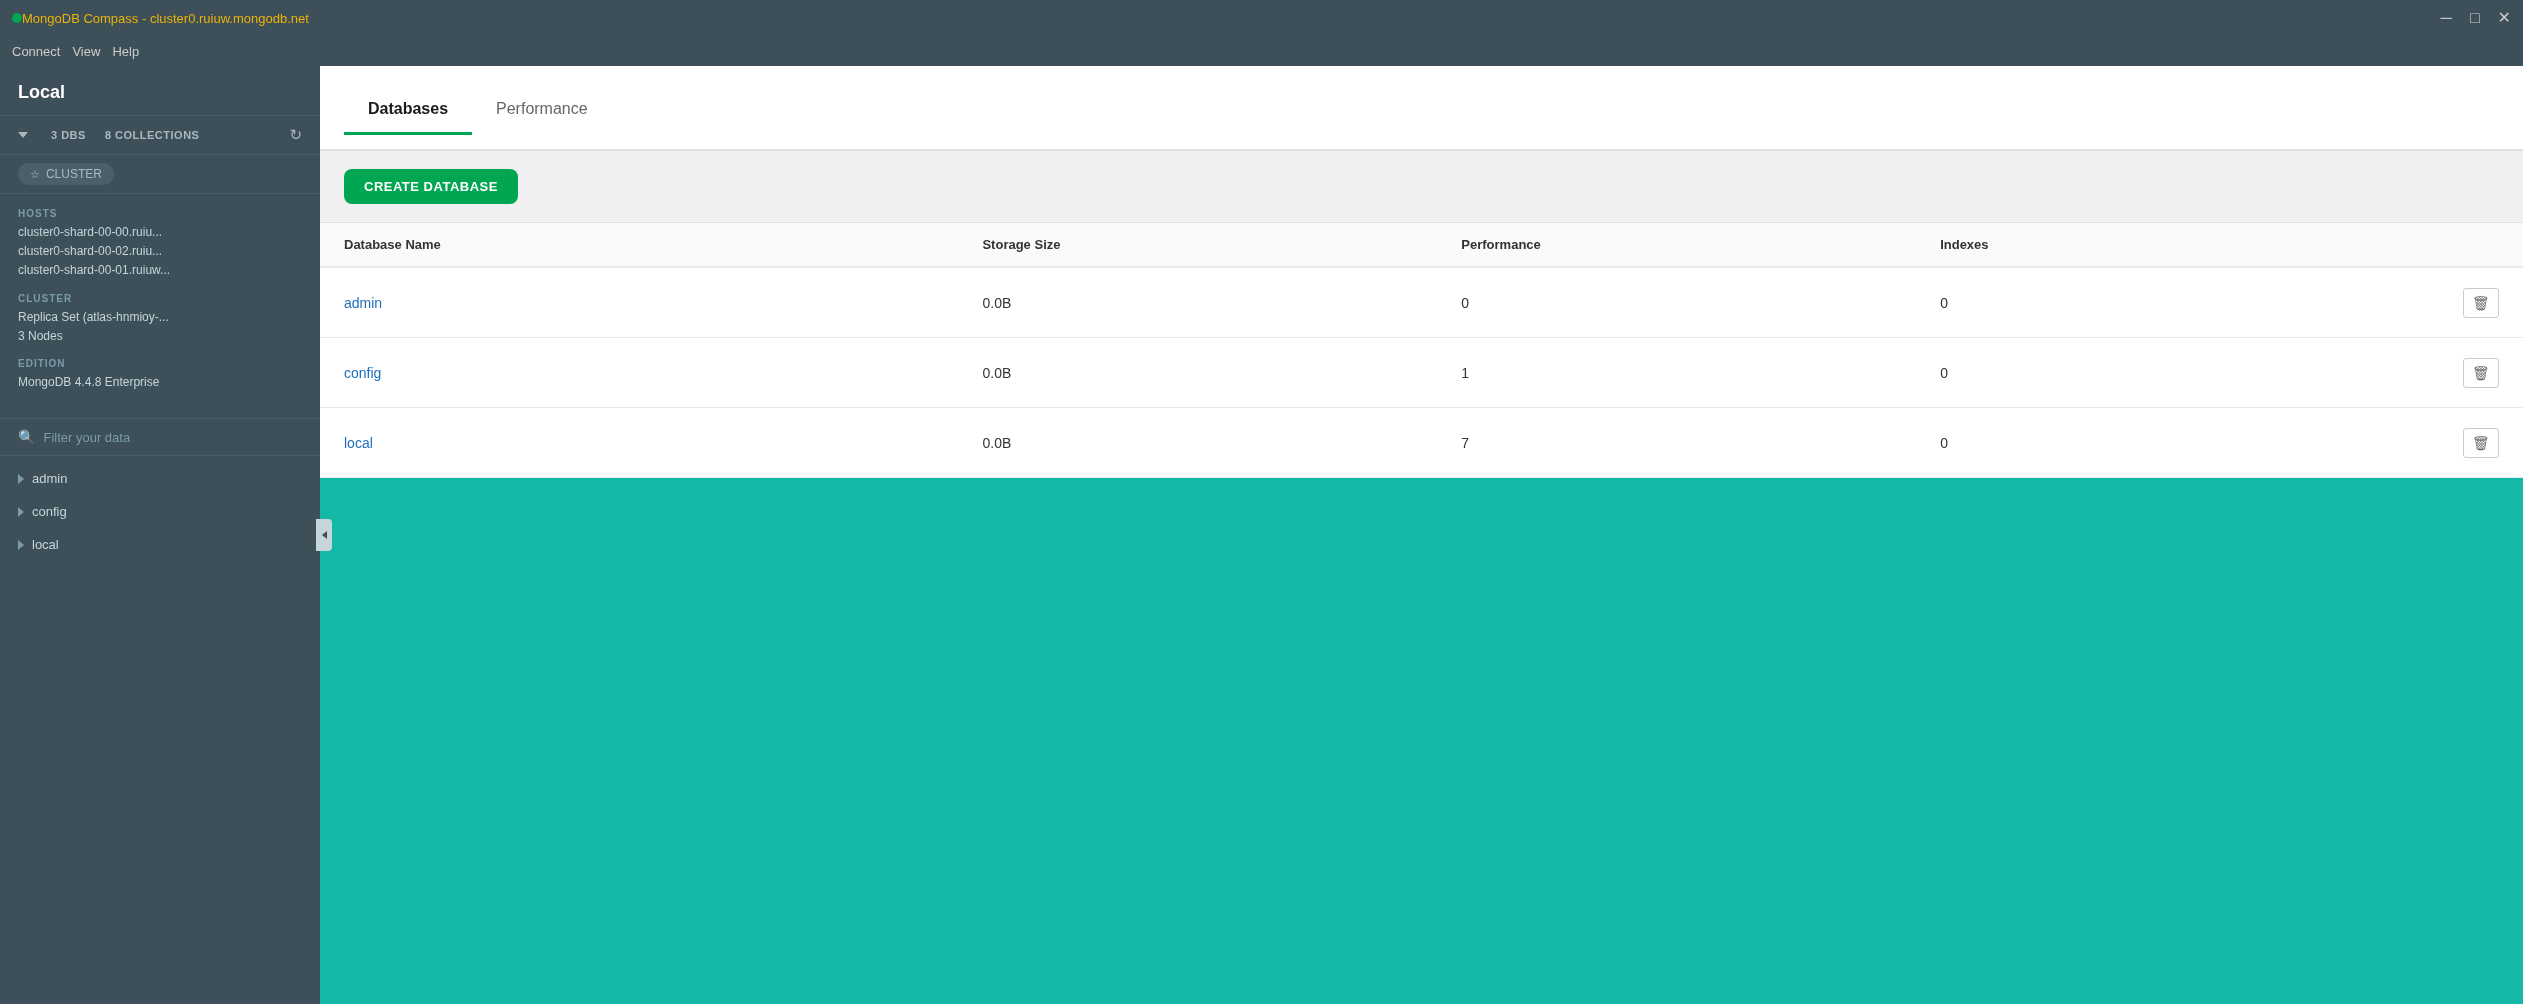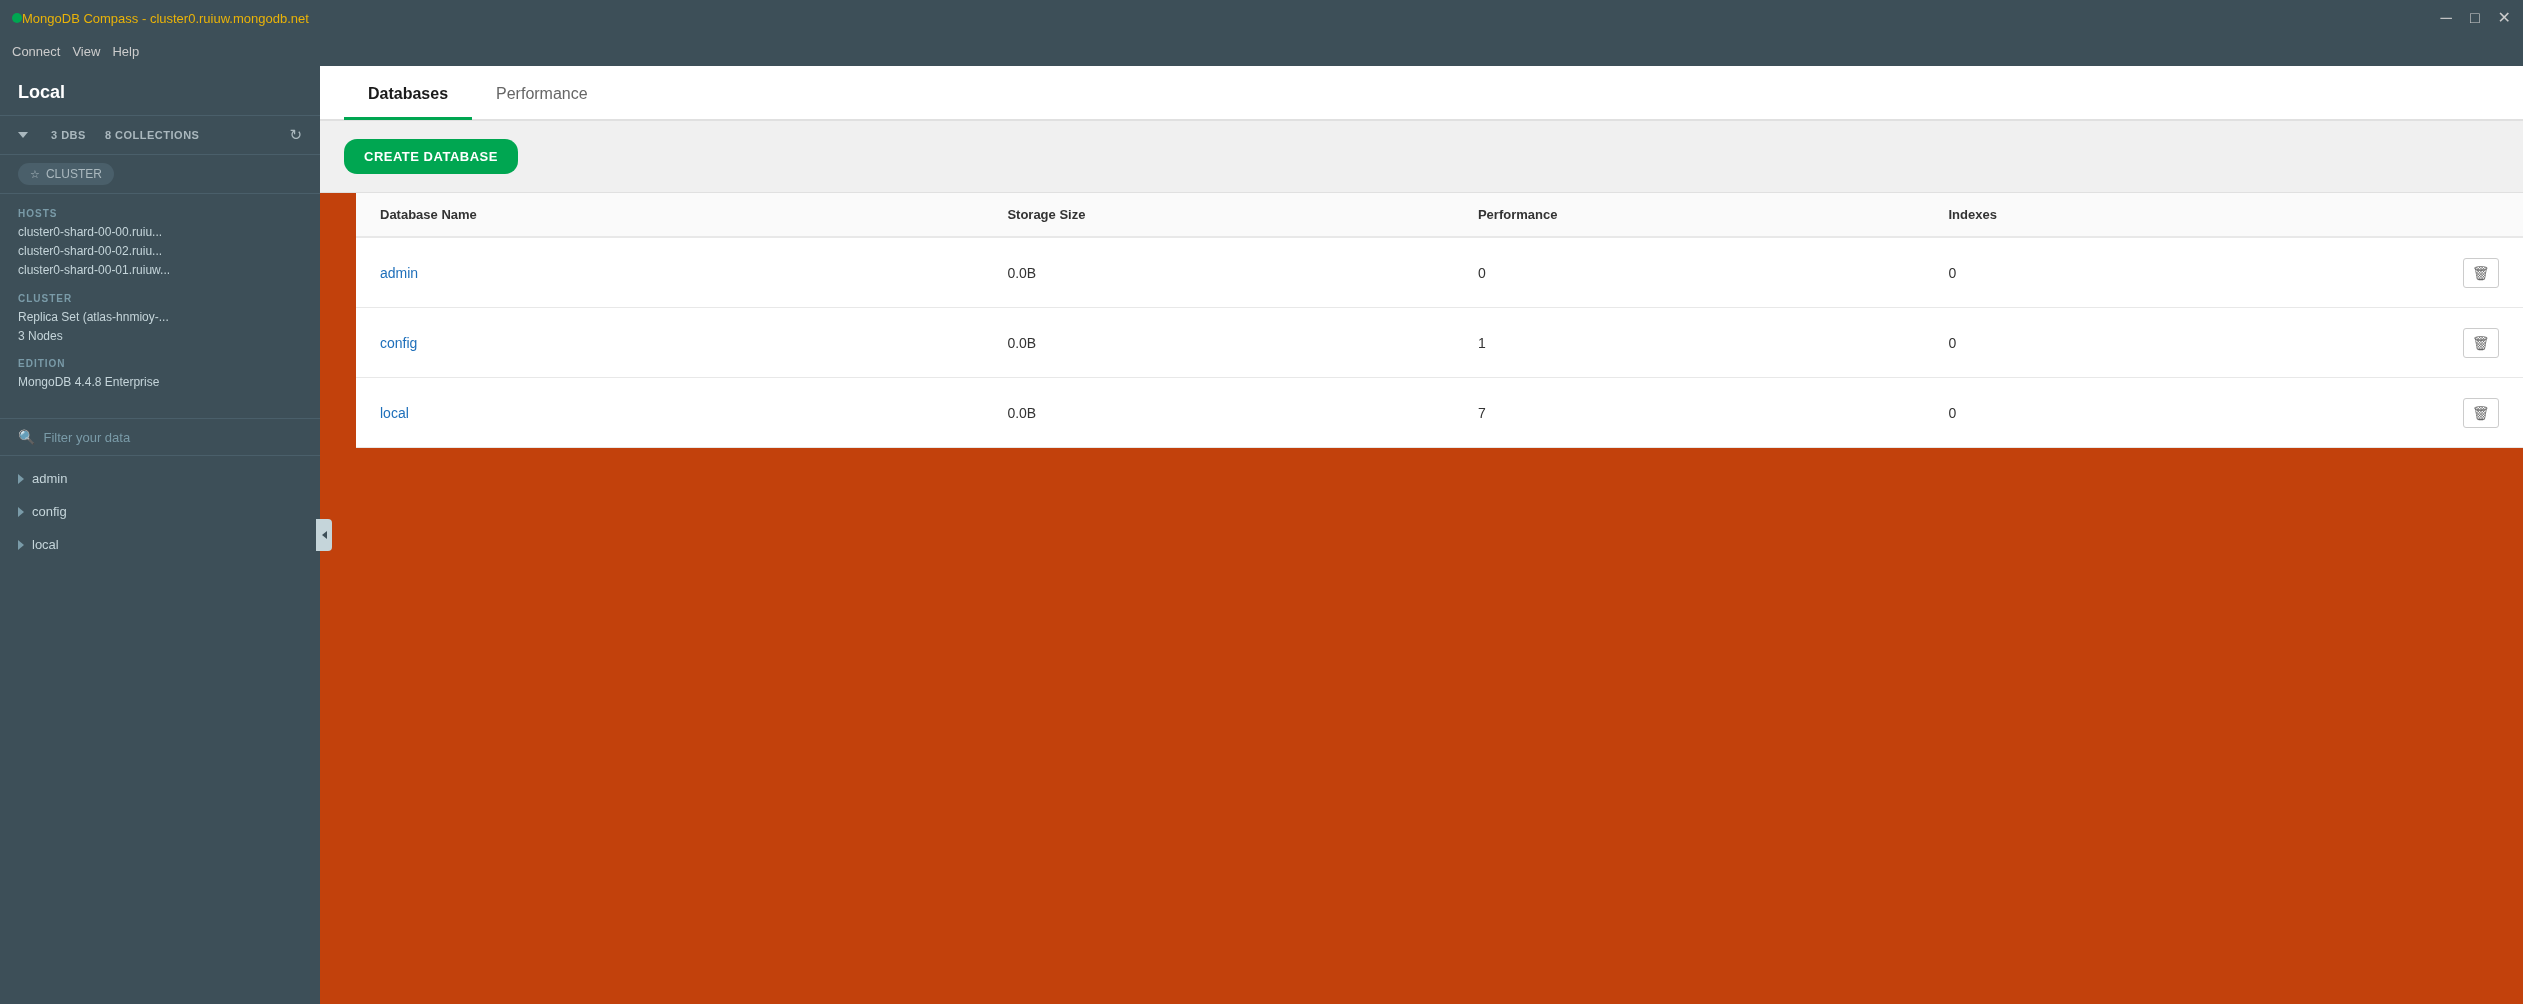--- a/index.html
+++ b/index.html
@@ -234,21 +234,21 @@
       display: flex;
       flex-direction: column;
       background: #f5f5f5;
     }
 
     
     .tabs-bar {
       background: #fff;
       display: flex;
       align-items: flex-end;
-      padding: 1px 24px;
+      padding: 16px 24px;
       border-bottom: 2px solid #e0e0e0;
       flex-shrink: 0;
     }
     .tab {
       padding: 18px 24px 14px;
       font-size: 16px;
       color: #666;
       cursor: pointer;
       border-bottom: 3px solid transparent;
       margin-bottom: -2px;
@@ -263,34 +263,33 @@
     .toolbar {
       padding: 18px 24px;
       background: #f0f0f0;
       border-bottom: 1px solid #e0e0e0;
       flex-shrink: 0;
     }
     .create-db-btn {
       background: #00a651;
       color: #fff;
       border: none;
-      border-radius: 13px;
+      border-radius: 8px;
       padding: 10px 20px;
       font-size: 13px;
       font-weight: 700;
       letter-spacing: 0.5px;
       cursor: pointer;
     }
 
     
     .db-table {
       flex: 1;
-      background: #c2410c;
+      background: #14b8a6;
       overflow-y: auto;
-      padding-left: 36px;
     }
     .db-table-header {
       display: grid;
       grid-template-columns: 2fr 1.5fr 1.5fr 1.5fr 80px;
       padding: 14px 24px;
       border-bottom: 2px solid #e8e8e8;
       background: #fafafa;
     }
     .db-table-header-cell {
       font-size: 13px;

